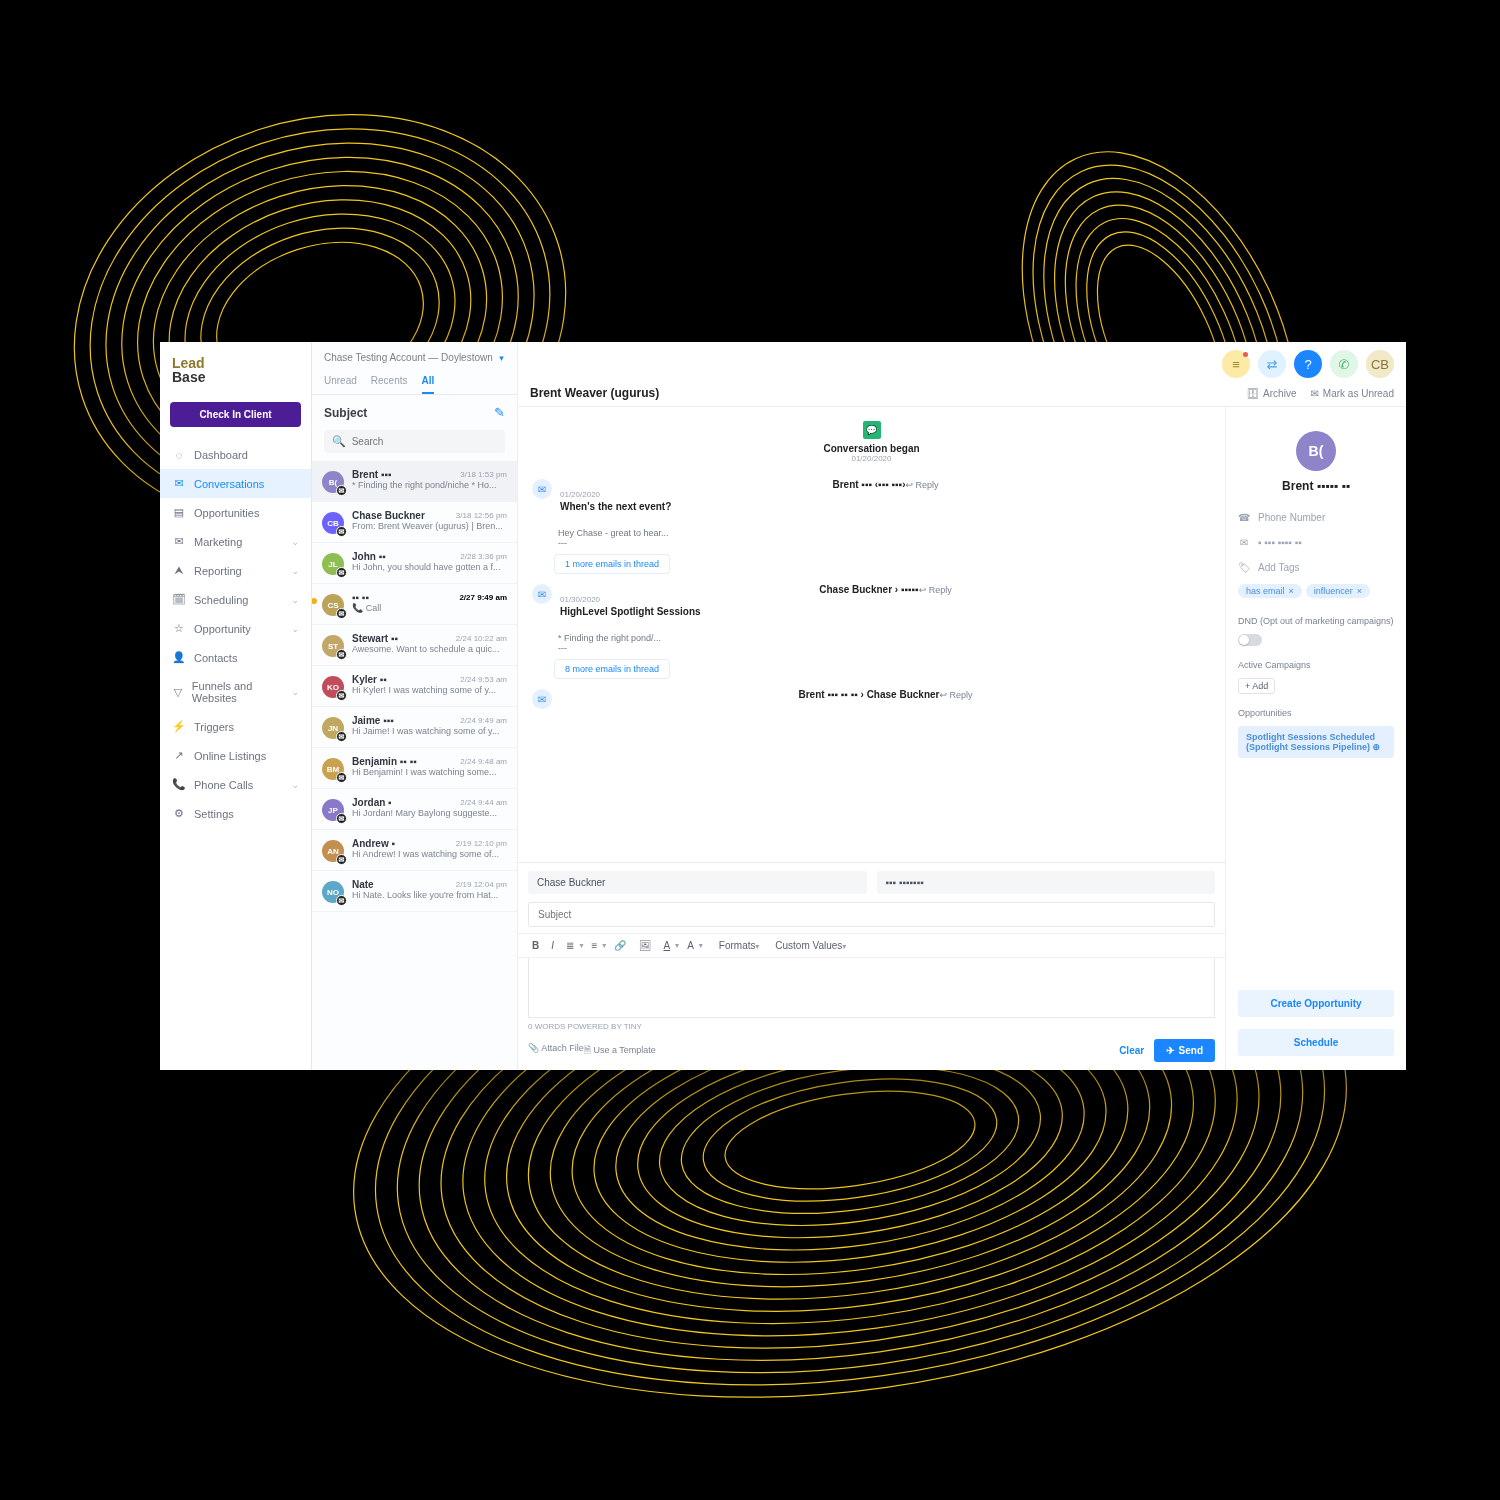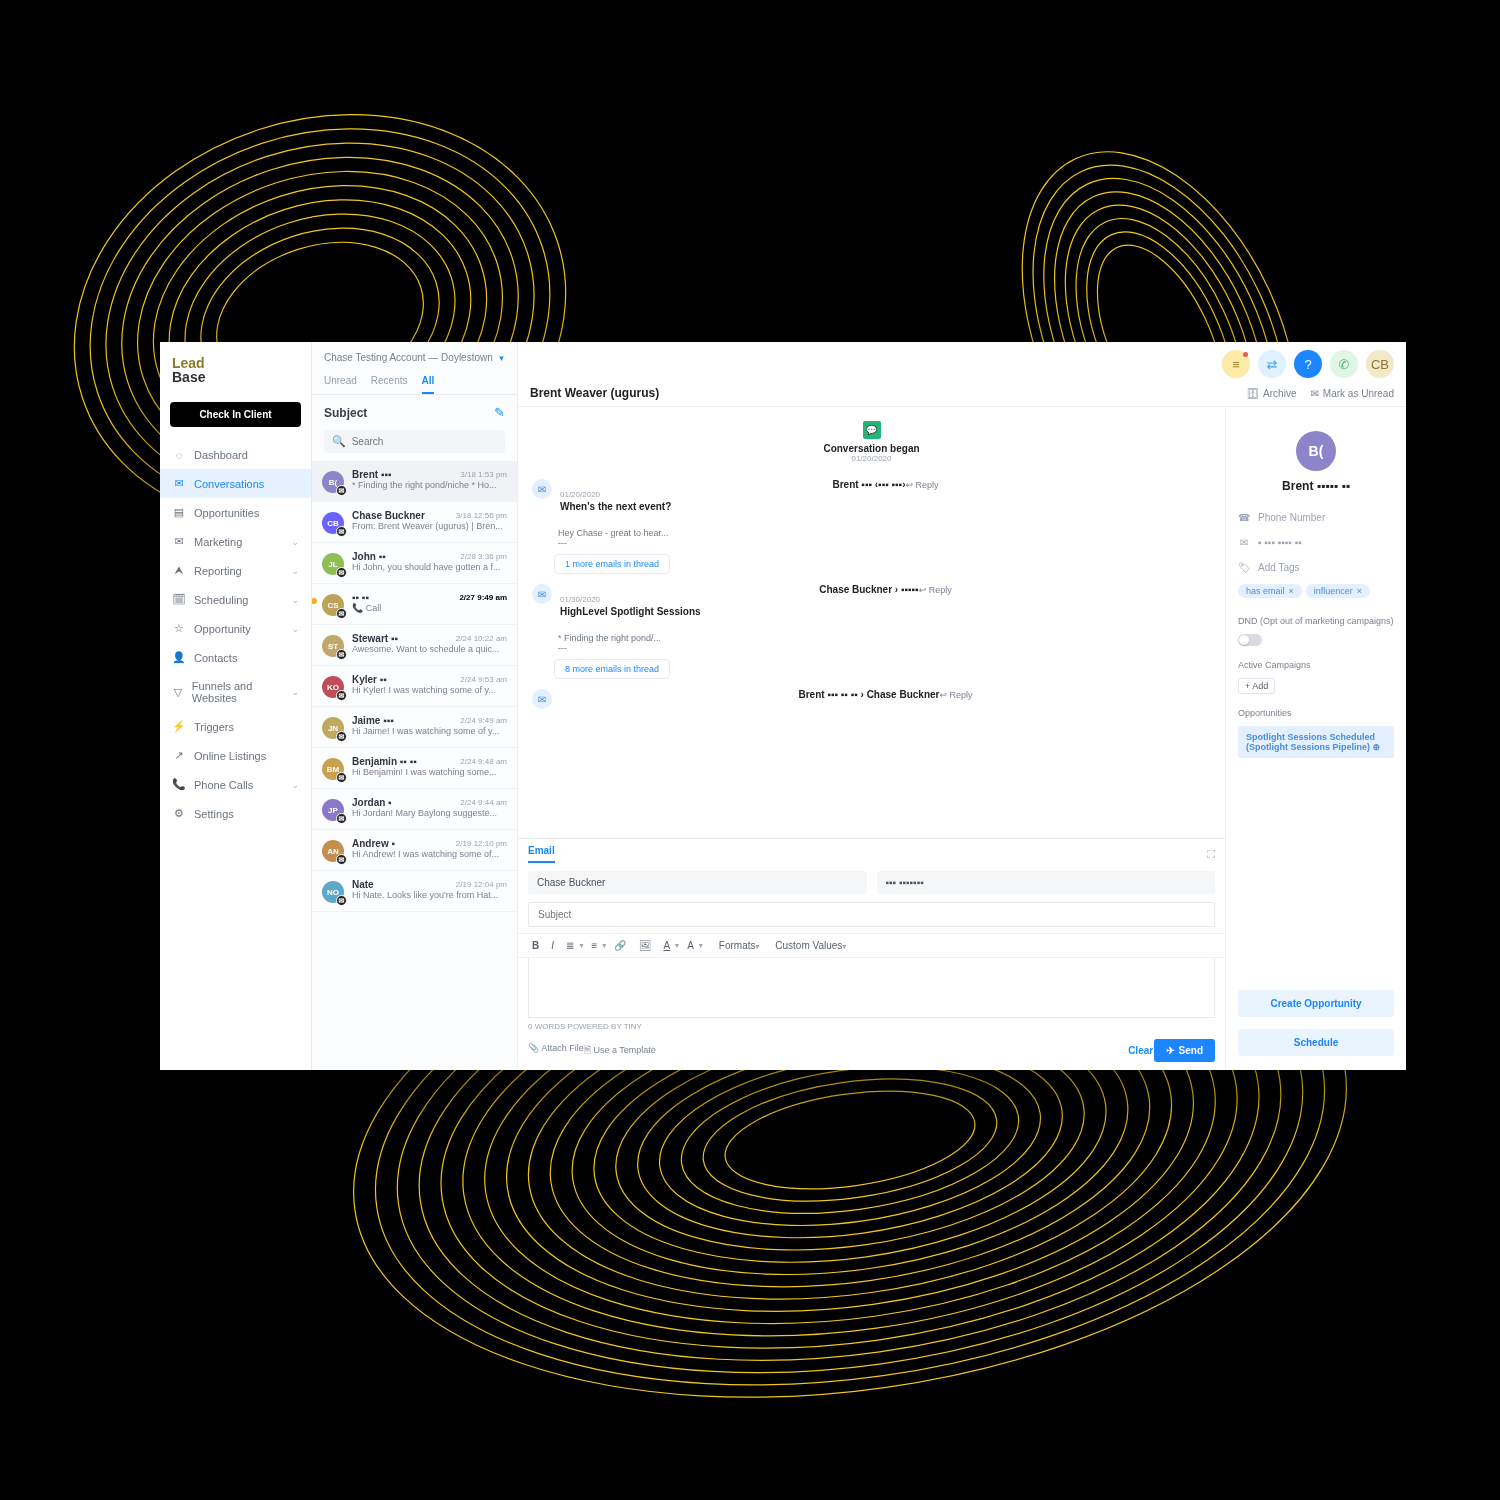--- a/index.html
+++ b/index.html
@@ -4,21 +4,21 @@
 <style>
 *{box-sizing:border-box;margin:0;padding:0;font-family:-apple-system,BlinkMacSystemFont,'Segoe UI',Helvetica,Arial,sans-serif}
 body{background:#000;width:1500px;height:1500px;overflow:hidden;position:relative}
 .swirl{position:absolute;pointer-events:none}
 .swirl path,.swirl circle,.swirl ellipse{stroke:#f0c71b;fill:none;stroke-width:1.2}
 .app{position:absolute;top:342px;left:160px;width:1246px;height:728px;background:#fff;display:flex;font-size:11px;color:#222;box-shadow:0 20px 80px rgba(0,0,0,.5);overflow:hidden}
 .sidebar{width:152px;background:#fff;display:flex;flex-direction:column;border-right:1px solid #e8e8e8}
 .logo{padding:14px 12px 10px;display:flex;align-items:center}
 .logo-mark{font-size:14px;font-weight:800;line-height:1}
 .logo-mark .l1{color:#8b7a2b}.logo-mark .l2{color:#333}
-.checkin{margin:8px 10px 14px;background:#000000;color:#fff;border:none;border-radius:4px;padding:7px 0;font-size:10px;font-weight:600;text-align:center;cursor:pointer}
+.checkin{margin:8px 10px 14px;background:#4c1d95;color:#fff;border:none;border-radius:4px;padding:7px 0;font-size:10px;font-weight:600;text-align:center;cursor:pointer}
 .nav{display:flex;flex-direction:column}
 .nav-item{display:flex;align-items:center;gap:8px;padding:8px 12px;color:#6b7280;cursor:pointer}
 .nav-item.active{background:#e6f2ff;color:#188bf6}
 .nav-item .mi{width:14px;text-align:center;font-size:11px}
 .nav-item .chev{margin-left:auto;font-size:9px;color:#b5b9c0}
 .col2{width:206px;border-right:1px solid #eceef1;display:flex;flex-direction:column;background:#fcfdfe}
 .acct{padding:10px 12px 4px;color:#7b8088;font-size:10px}
 .acct .dd{color:#188bf6;font-size:9px;margin-left:4px}
 .tabs{display:flex;gap:14px;padding:8px 12px 0;border-bottom:1px solid #e6e9ee;font-size:10px;color:#95a0ae}
 .tabs .tab{padding-bottom:6px;cursor:pointer}
@@ -76,21 +76,21 @@
 .csubj input{width:100%;border:1px solid #e5e9ee;padding:6px 9px;font-size:10px;outline:none;border-radius:2px;color:#8a92a0}
 .toolbar{display:flex;align-items:center;gap:4px;padding:4px 10px;border-top:1px solid #eef1f4;border-bottom:1px solid #eef1f4;font-size:10px;color:#5a6270}
 .tb{padding:2px 4px;cursor:pointer}
 .tbdrop{font-size:8px;color:#9aa4b2;margin-left:-3px}
 .tformats{margin-left:8px}
 .editor{height:60px;border:1px solid #e5e9ee;border-top:none;margin:0 10px}
 .efoot{display:flex;justify-content:space-between;align-items:center;padding:4px 10px 2px;font-size:8px;color:#9aa4b2}
 .cactions{display:flex;justify-content:space-between;align-items:center;padding:6px 10px 8px}
 .cleft{display:flex;gap:0;font-size:9px;color:#7a8391}
 .cleft span{cursor:pointer}
-.cright{display:flex;gap:1px;align-items:center}
+.cright{display:flex;gap:10px;align-items:center}
 .clearbtn{color:#188bf6;font-size:10px;cursor:pointer;font-weight:600}
 .sendbtn{background:#1b86ff;color:#fff;border:none;border-radius:3px;padding:6px 12px;font-size:10px;font-weight:600;cursor:pointer;display:flex;align-items:center;gap:4px}
 .rpanel{width:180px;display:flex;flex-direction:column;padding:14px 12px;gap:8px}
 .bigava{width:40px;height:40px;border-radius:50%;background:#8d84c9;color:#fff;display:flex;align-items:center;justify-content:center;font-size:14px;font-weight:600;align-self:center;margin-top:10px}
 .rname{font-size:12px;font-weight:700;text-align:center;margin-bottom:8px}
 .rfield{display:flex;align-items:center;gap:8px;font-size:10px;color:#9aa4b2;padding:3px 0}
 .rfield .ri{width:12px;text-align:center}
 .rpill{display:inline-flex;align-items:center;gap:4px;background:#e4f0ff;color:#4a8fd6;border-radius:10px;padding:2px 8px;font-size:9px;margin-right:4px;margin-bottom:4px}
 .rpill .x{cursor:pointer;font-size:9px}
 .rlabel{font-size:9px;color:#7a8391;margin-top:6px}
@@ -414,24 +414,20 @@
                       <span class="mfrom">Brent ▪▪▪ ▪▪ ▪▪ › Chase Buckner</span>
                       <span class="mreply">↩ Reply</span>
                     </div>
                   </div>
                 </div>
               </div>
             </div>
         </div>
 
         <div class="composer">
-          <div class="ctabs">
-            <div class="ct">Email</div>
-            <span class="expand">⛶</span>
-          </div>
           <div class="cfields">
             <div class="cfield">Chase Buckner</div>
             <div class="cfield">▪▪▪ ▪▪▪▪▪▪▪</div>
           </div>
           <div class="csubj"><input placeholder="Subject" style=""></div>
           <div class="toolbar">
             <span class="tb"><b>B</b></span>
             <span class="tb"><i>I</i></span>
             <span class="tb">≣</span>
               <span class="tbdrop">▾</span>

